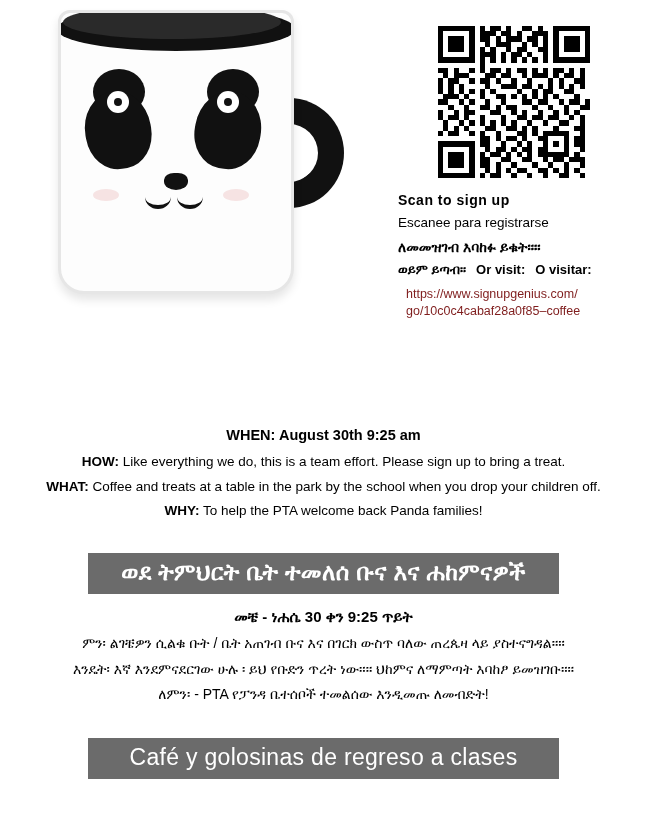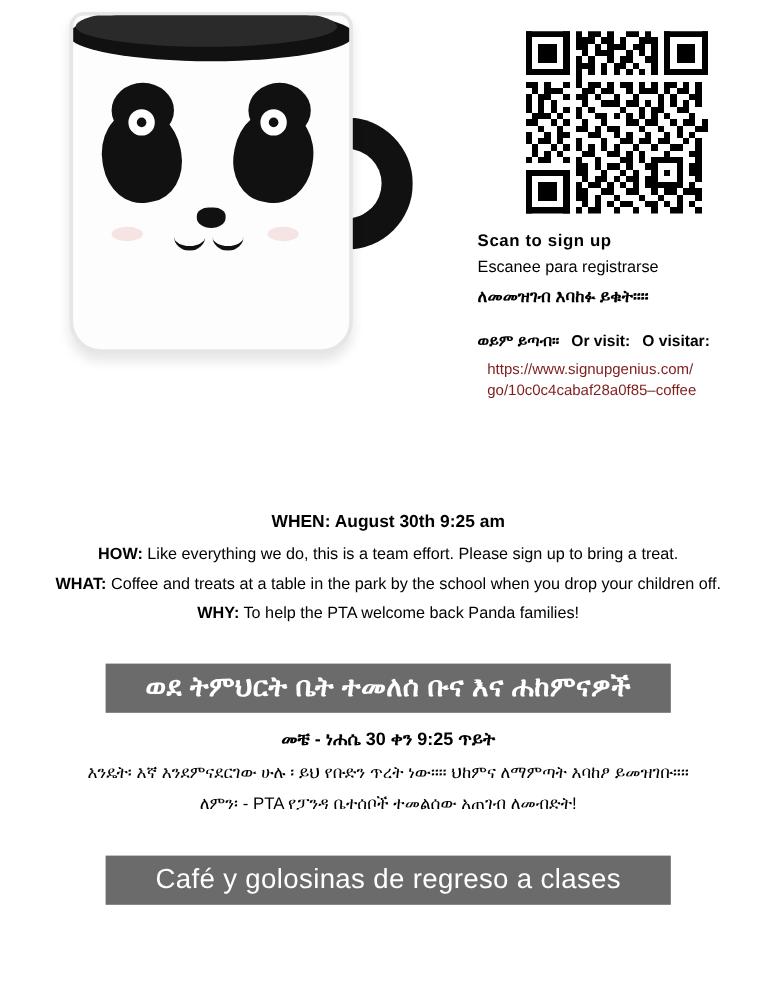--- a/index.html
+++ b/index.html
@@ -175,21 +175,21 @@
     margin-top: 7px;
   }
   .scan-line-3 {
     font-size: 14px;
     font-weight: bold;
     margin-top: 9px;
   }
   .visit-row {
     font-size: 13px;
     font-weight: bold;
-    margin-top: 20px;
+    margin-top: 6px;
   }
   .visit-row .sep { display: inline-block; width: 10px; }
   .url {
     font-size: 12.5px;
     color: #7f1d1d;
     margin-top: 8px;
     line-height: 1.35;
     word-break: break-all;
     padding: 0 8px;
   }
@@ -529,21 +529,22 @@
       <span class="lbl">WHY:</span>
       <span>To help the PTA welcome back Panda families!</span>
     </p>
   </div>
 </div>
 
 <div class="section sec2">
   <div class="banner bold">ወደ ትምህርት ቤት ተመለሰ ቡና እና ሐከምናዎች</div>
   <div class="body-lines amh">
     <p class="head">መቼ - ነሐሴ 30 ቀን 9:25 ጥይት</p>
+    <p>ምን፡ ልገቼዎን ሲልቁ ቡት / ቤት አጠገብ ቡና እና በገርክ ውስጥ ባለው ጠረጴዛ ላይ ያስተናግዳል።።</p>
     <p>እንዴት፡ እኛ እንደምናደርገው ሁሉ ፡ ይህ የቡድን ጥረት ነው።። ህከምና ለማምጣት እባከፆ ይመዝገቡ።።</p>
-    <p>ለምን፡ - PTA የፓንዳ ቤተሰቦች ተመልሰው አጠገብ ለመብድት!</p>
+    <p>ለምን፡ - PTA የፓንዳ ቤተሰቦች ተመልሰው እንዲመጡ ለመብድት!</p>
   </div>
 </div>
 
 <div class="section sec3">
   <div class="banner">Café y golosinas de regreso a clases</div>
 
 </div>
 
 </body></html>

